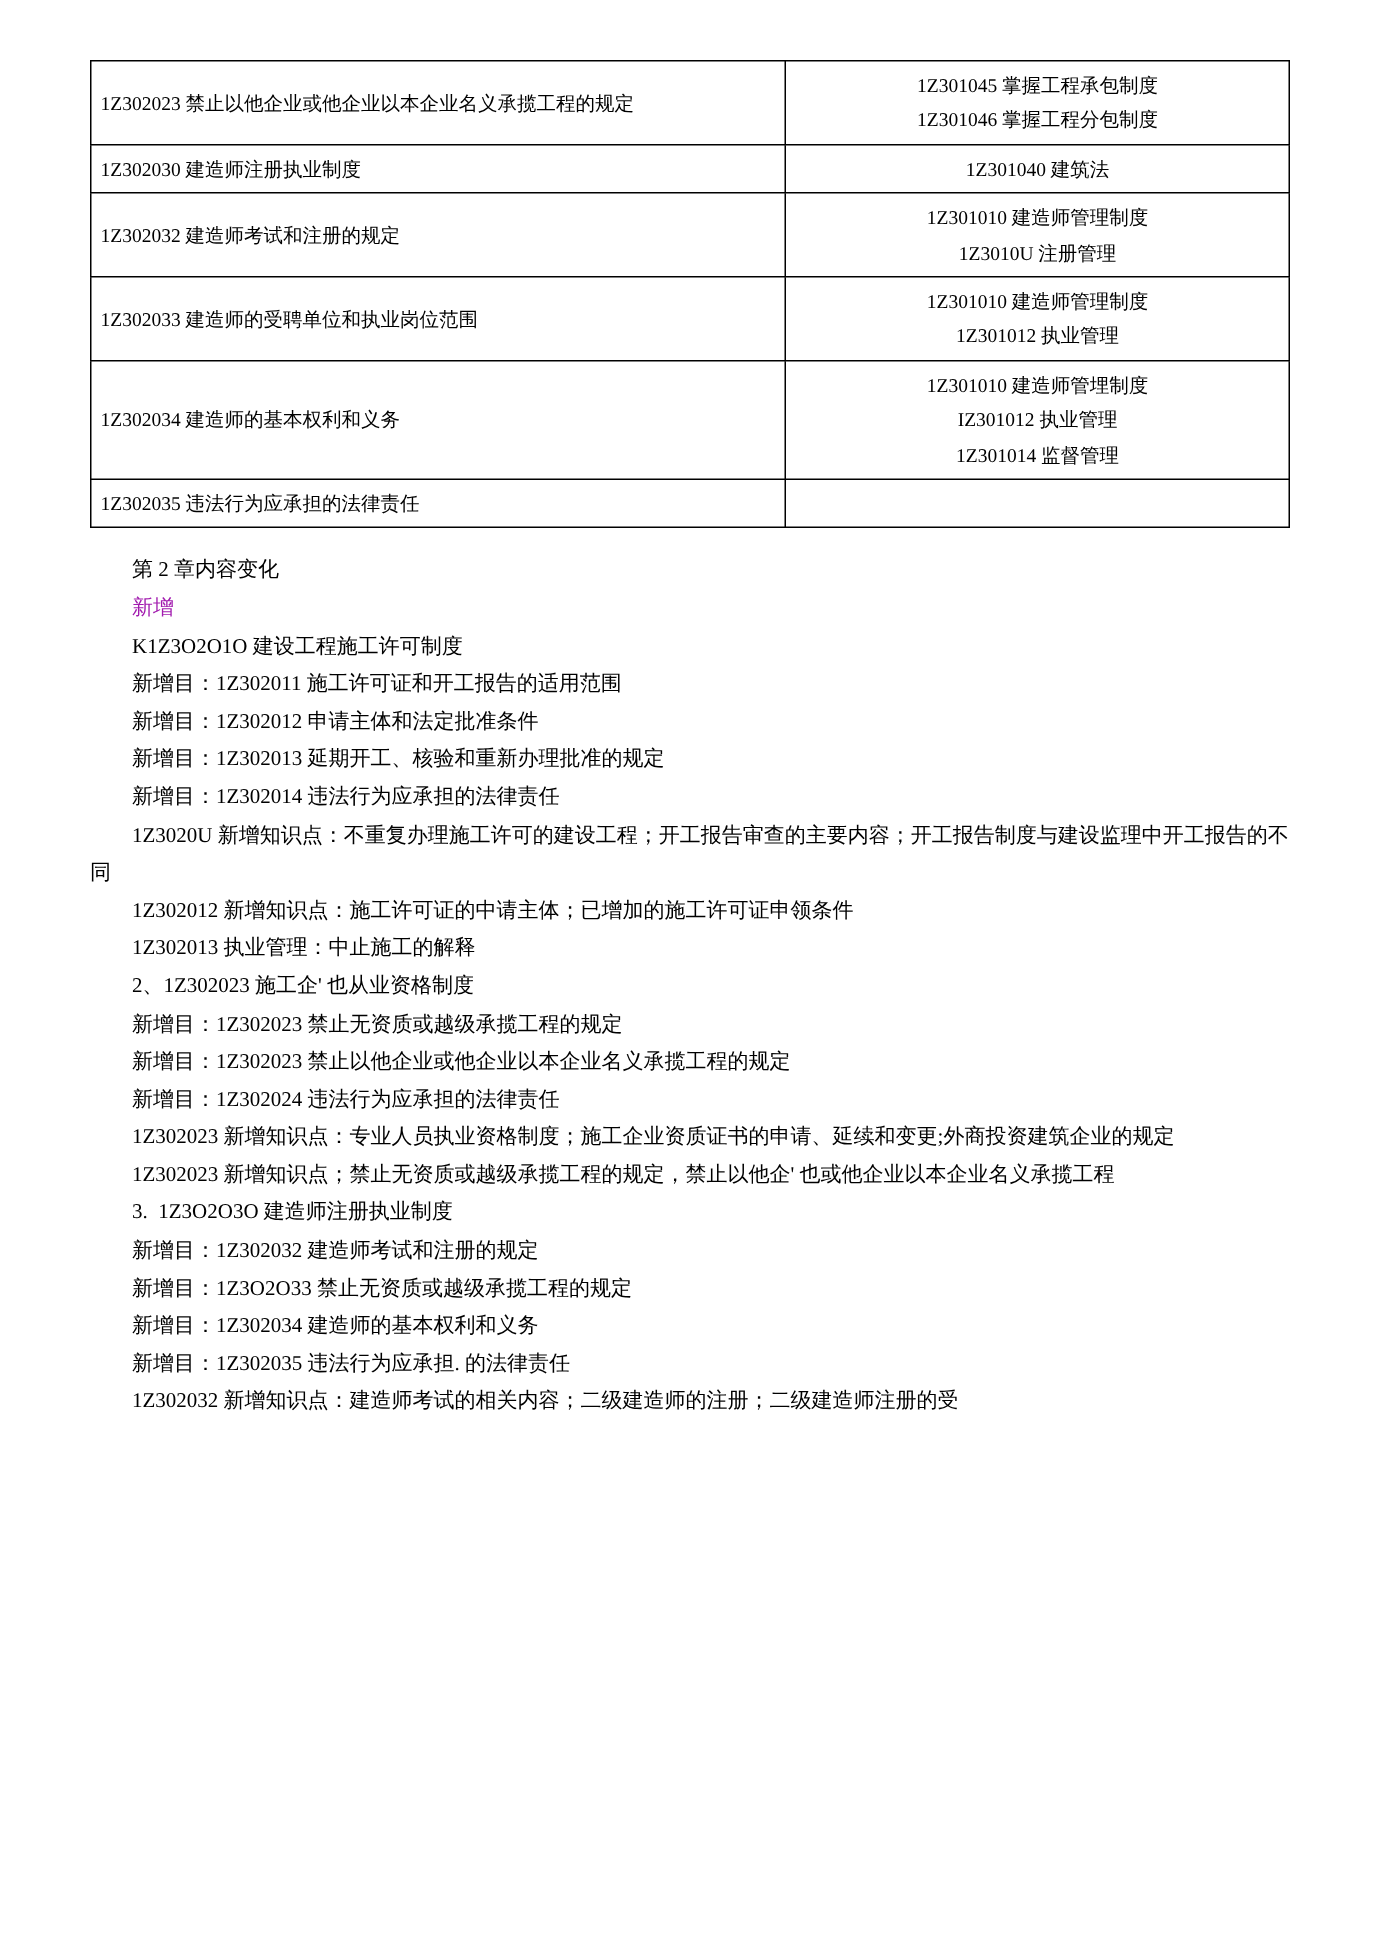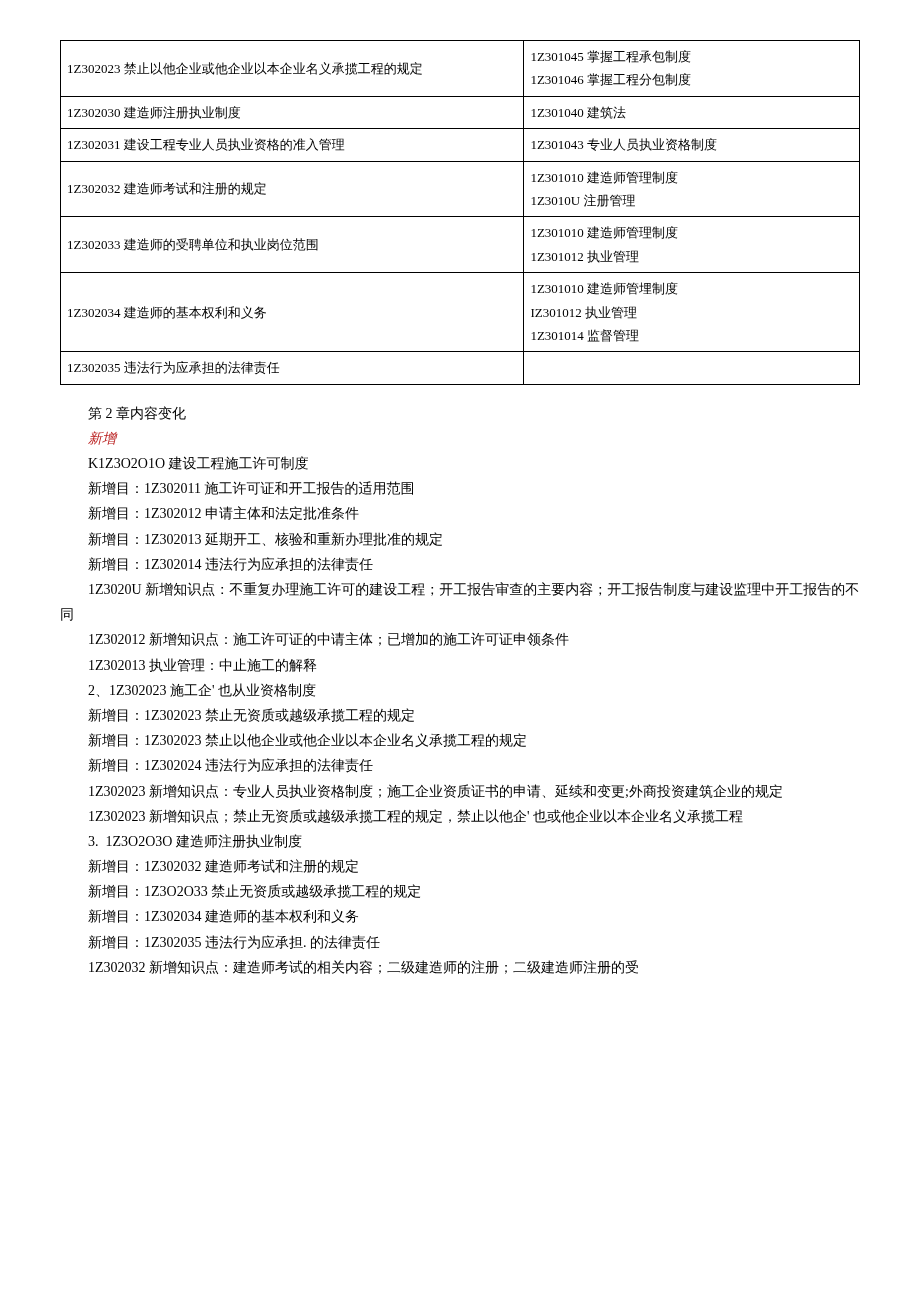--- a/index.html
+++ b/index.html
@@ -16,43 +16,39 @@
     width: 100%;
     margin-bottom: 16px;
   }
   td {
     border: 1px solid #000;
     padding: 4px 6px;
     vertical-align: middle;
     font-size: 13px;
   }
   .col-left { width: 58%; }
-  .col-right { width: 42%; }
+  .col-right { width: 42%; text-align: center; }
   .content p {
     margin: 0;
     text-indent: 2em;
   }
-  .red { color: #b91c1c; font-style: italic; }
+  .red { color: #a21caf; }
 </style>
 </head>
 <body>
 
 <table>
   <tbody>
     <tr>
       <td class="col-left">1Z302023 禁止以他企业或他企业以本企业名义承揽工程的规定</td>
       <td class="col-right">1Z301045 掌握工程承包制度<br>1Z301046 掌握工程分包制度</td>
     </tr>
     <tr>
       <td class="col-left">1Z302030 建造师注册执业制度</td>
       <td class="col-right">1Z301040 建筑法</td>
-    </tr>
-    <tr>
-      <td class="col-left">1Z302031 建设工程专业人员执业资格的准入管理</td>
-      <td class="col-right">1Z301043 专业人员执业资格制度</td>
     </tr>
     <tr>
       <td class="col-left">1Z302032 建造师考试和注册的规定</td>
       <td class="col-right">1Z301010 建造师管理制度<br>1Z3010U 注册管理</td>
     </tr>
     <tr>
       <td class="col-left">1Z302033 建造师的受聘单位和执业岗位范围</td>
       <td class="col-right">1Z301010 建造师管理制度<br>1Z301012 执业管理</td>
     </tr>
     <tr>

